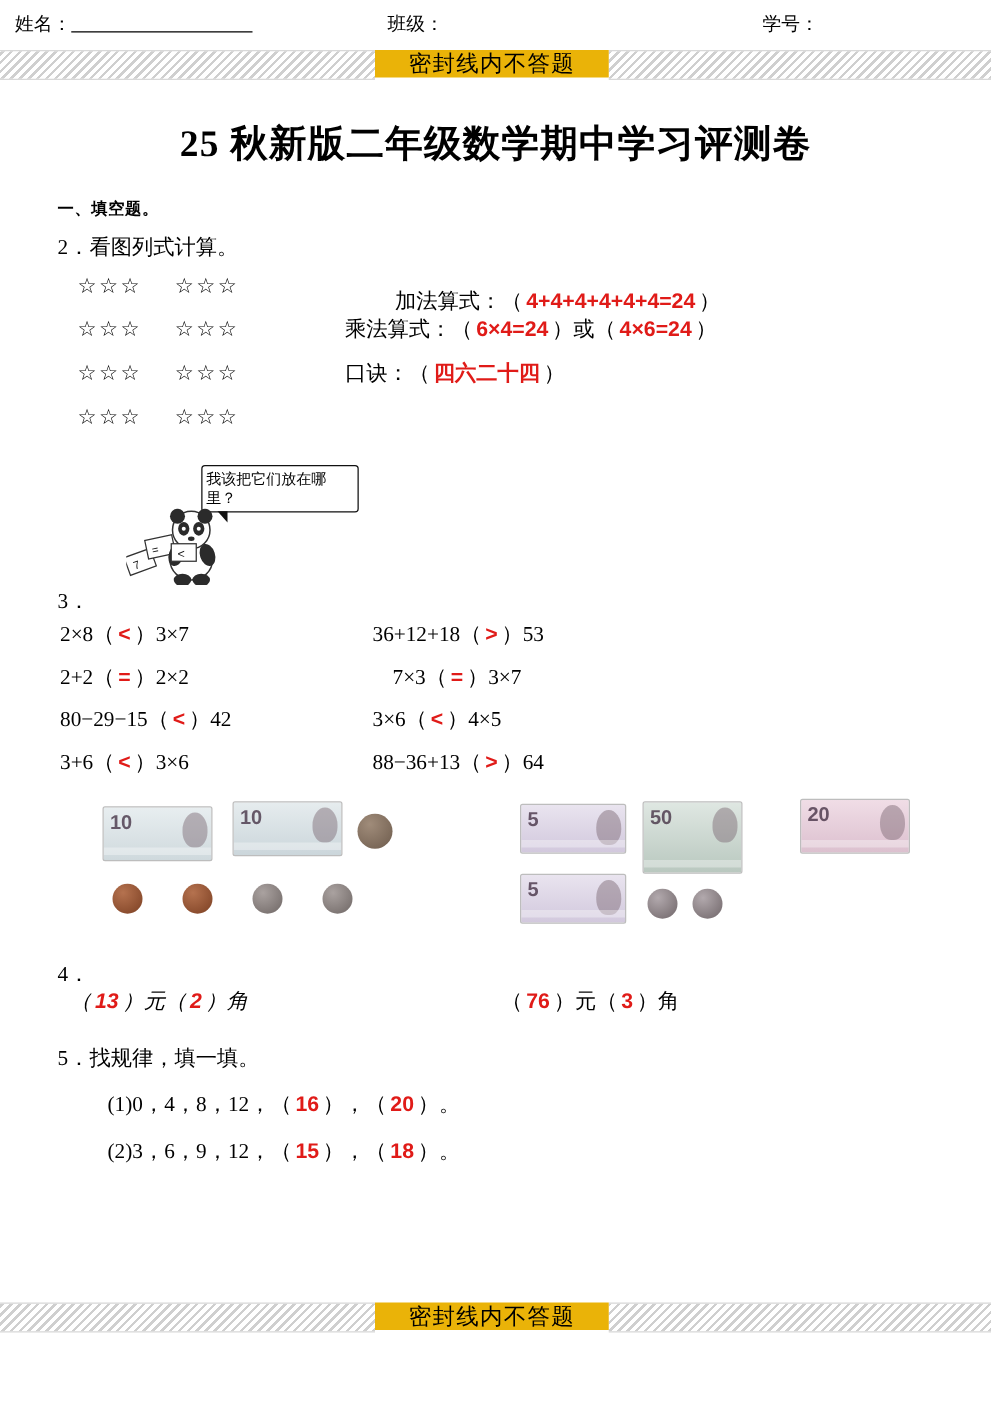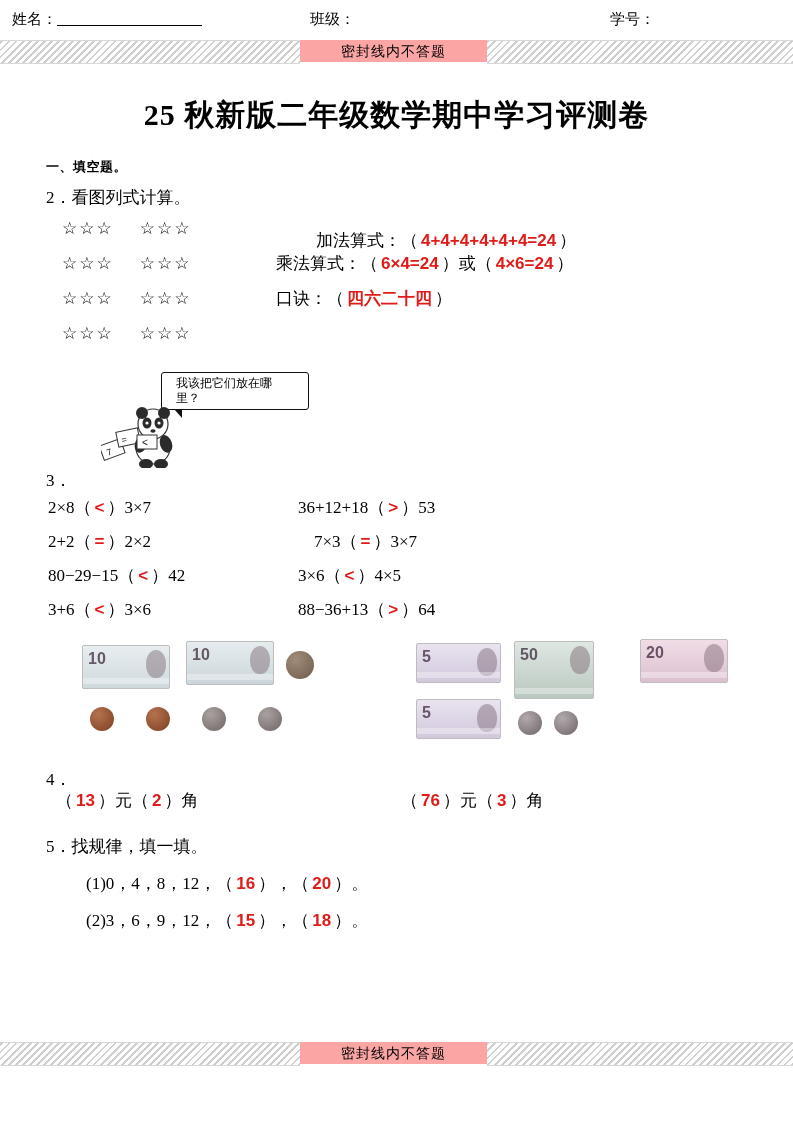--- a/index.html
+++ b/index.html
@@ -71,25 +71,25 @@
   .sealbar .hatch.left  { left: 0;   width: 300px; }
   .sealbar .hatch.right { left: 487px; width: 306px; }
   .sealbar .seal-text {
     position: absolute;
     left: 300px;
     top: 0;
     width: 187px;
     height: 22px;
     line-height: 22px;
     text-align: center;
-    font-size: 14px;
+    font-size: 18px;
     font-family: "Liberation Sans", sans-serif;
     letter-spacing: 1px;
     color: #000;
-    background: #fca5a5;
+    background: #eab308;
   }
   #seal-top { top: 40px; }
   #seal-bottom { top: 1042px; }
 
   
   .title {
     position: absolute;
     top: 95px;
     left: 0;
     width: 793px;
@@ -161,21 +161,21 @@
   .bubble {
     position: absolute;
     left: 115px;
     top: 0px;
     width: 118px;
     border: 1px solid #111;
     background: #fff;
     border-radius: 3px;
     font-size: 12px;
     line-height: 1.25;
-    padding: 3px 14px;
+    padding: 3px 3px;
     font-family: "Liberation Sans", sans-serif;
   }
   .bubble:after {
     content: "";
     position: absolute;
     left: 12px;
     bottom: -9px;
     border-left: 8px solid transparent;
     border-right: 0px solid transparent;
     border-top: 9px solid #111;
@@ -240,21 +240,21 @@
     border-radius: 50%;
   }
 
   .lbl-4 { margin-top: 2px; font-size: 17px; }
   .money-ans {
     position: relative;
     height: 30px;
     font-size: 17px;
     margin-top: 4px;
   }
-  .money-ans .m-left { position: absolute; left: 10px; }
+  .money-ans .m-left { position: absolute; left: 10px; font-style: italic; }
   .money-ans .m-right { position: absolute; left: 355px; }
 
   .q5 { margin-top: 16px; font-size: 17px; }
   .q5 .sub { margin: 20px 0 0 40px; }
 </style>
 </head>
 <body>
 
 <div class="page">
 

